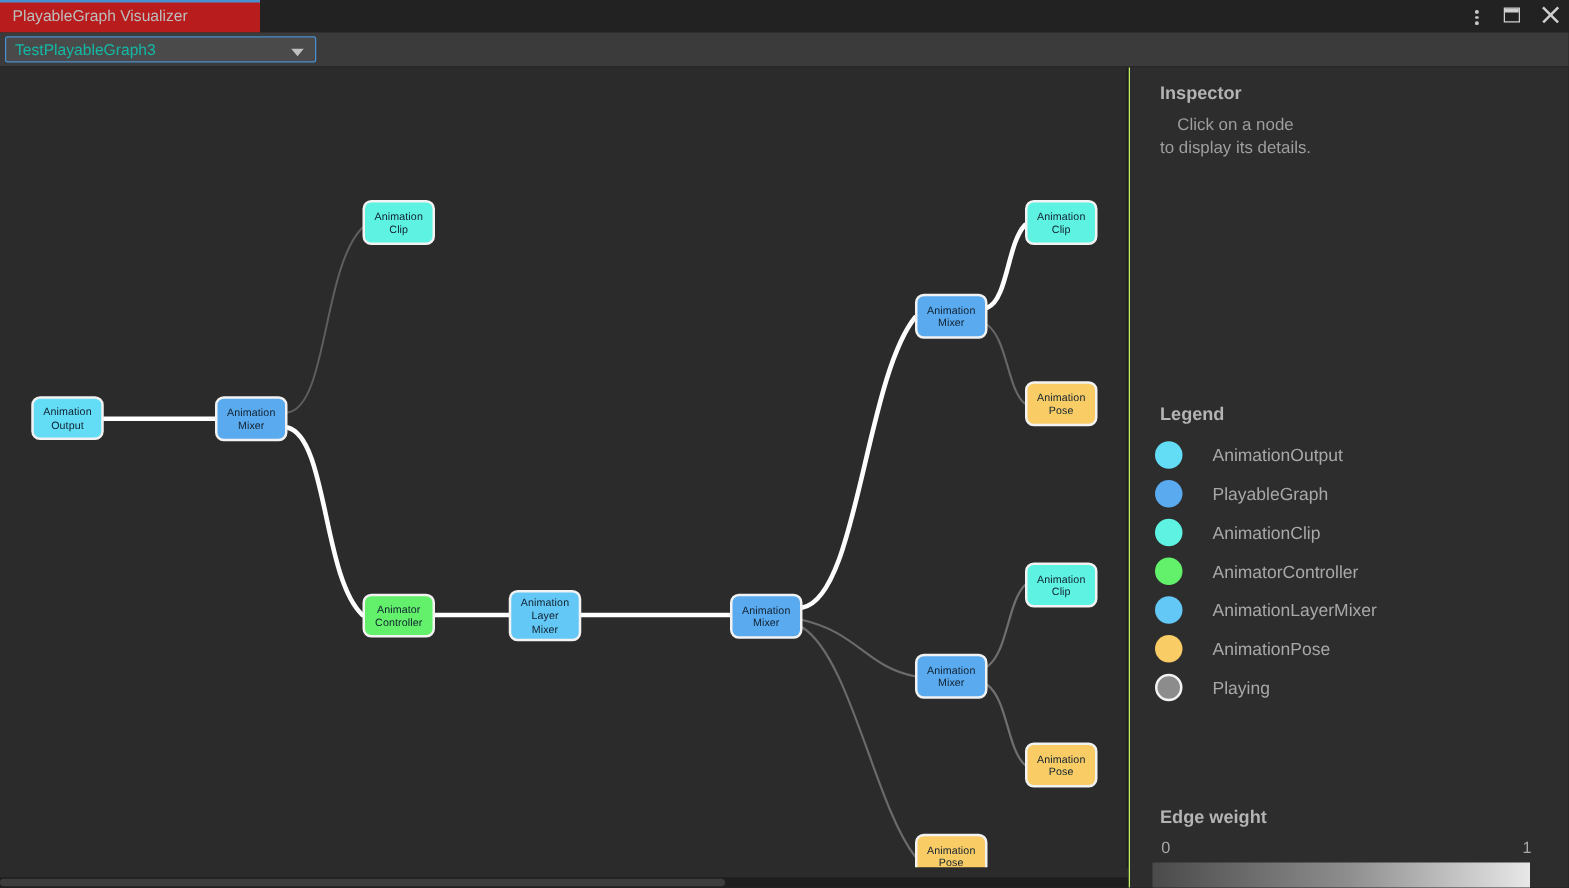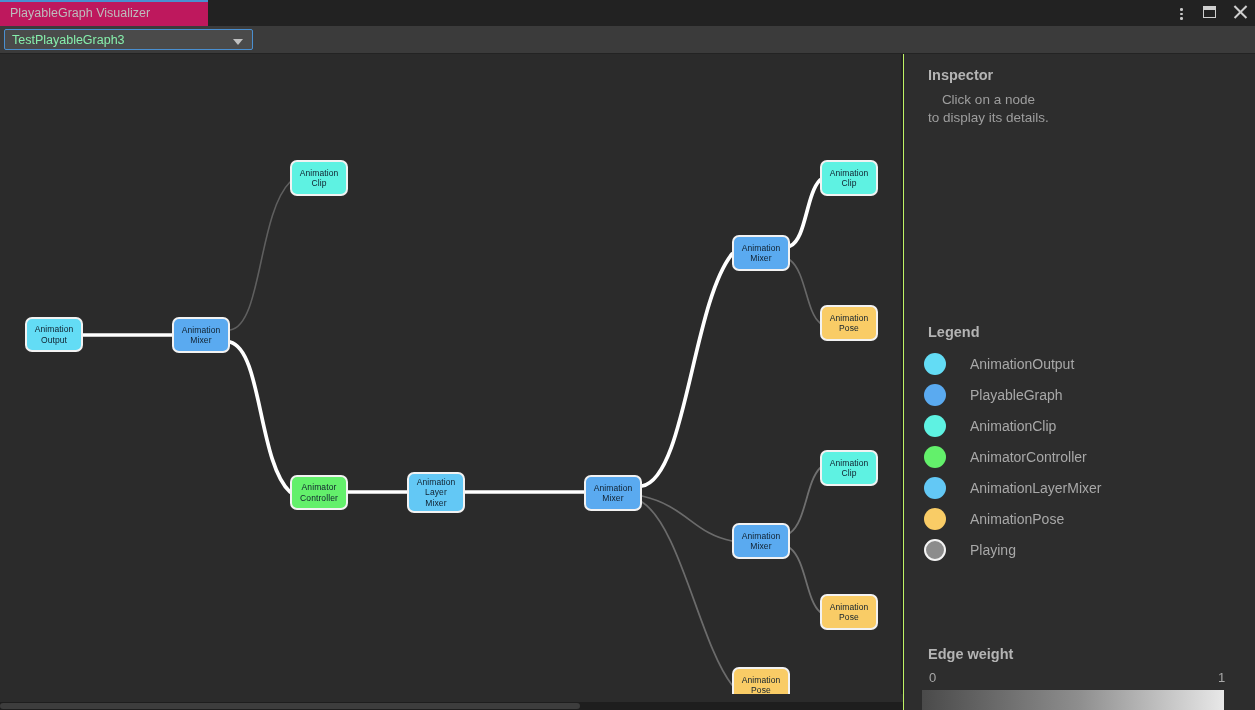--- a/index.html
+++ b/index.html
@@ -26,21 +26,21 @@
   .titlebar {
     position: absolute;
     left: 0; top: 0;
     width: 1255px; height: 26px;
     background: #222222;
   }
   .tab {
     position: absolute;
     left: 0; top: 0;
     width: 208px; height: 26px;
-    background: #be185d;
+    background: #b91c1c;
     box-sizing: border-box;
     border-top: 2px solid #4a8fd0;
   }
   .tab-label {
     position: absolute;
     left: 10px; top: 4px;
     font-size: 12.5px;
     color: #bdbdbd;
     white-space: nowrap;
   }
@@ -108,21 +108,21 @@
     width: 249px; height: 21px;
     background: #4a4a4a;
     border: 1px solid #4a8fd0;
     border-radius: 2px;
     box-sizing: border-box;
   }
   .graph-select-label {
     position: absolute;
     left: 7px; top: 3px;
     font-size: 12.5px;
-    color: #86efac;
+    color: #14b8a6;
     white-space: nowrap;
   }
   .caret {
     position: absolute;
     right: 9px; top: 8.5px;
     width: 0; height: 0;
     border-left: 5.5px solid transparent;
     border-right: 5.5px solid transparent;
     border-top: 6px solid #c0c0c0;
   }

